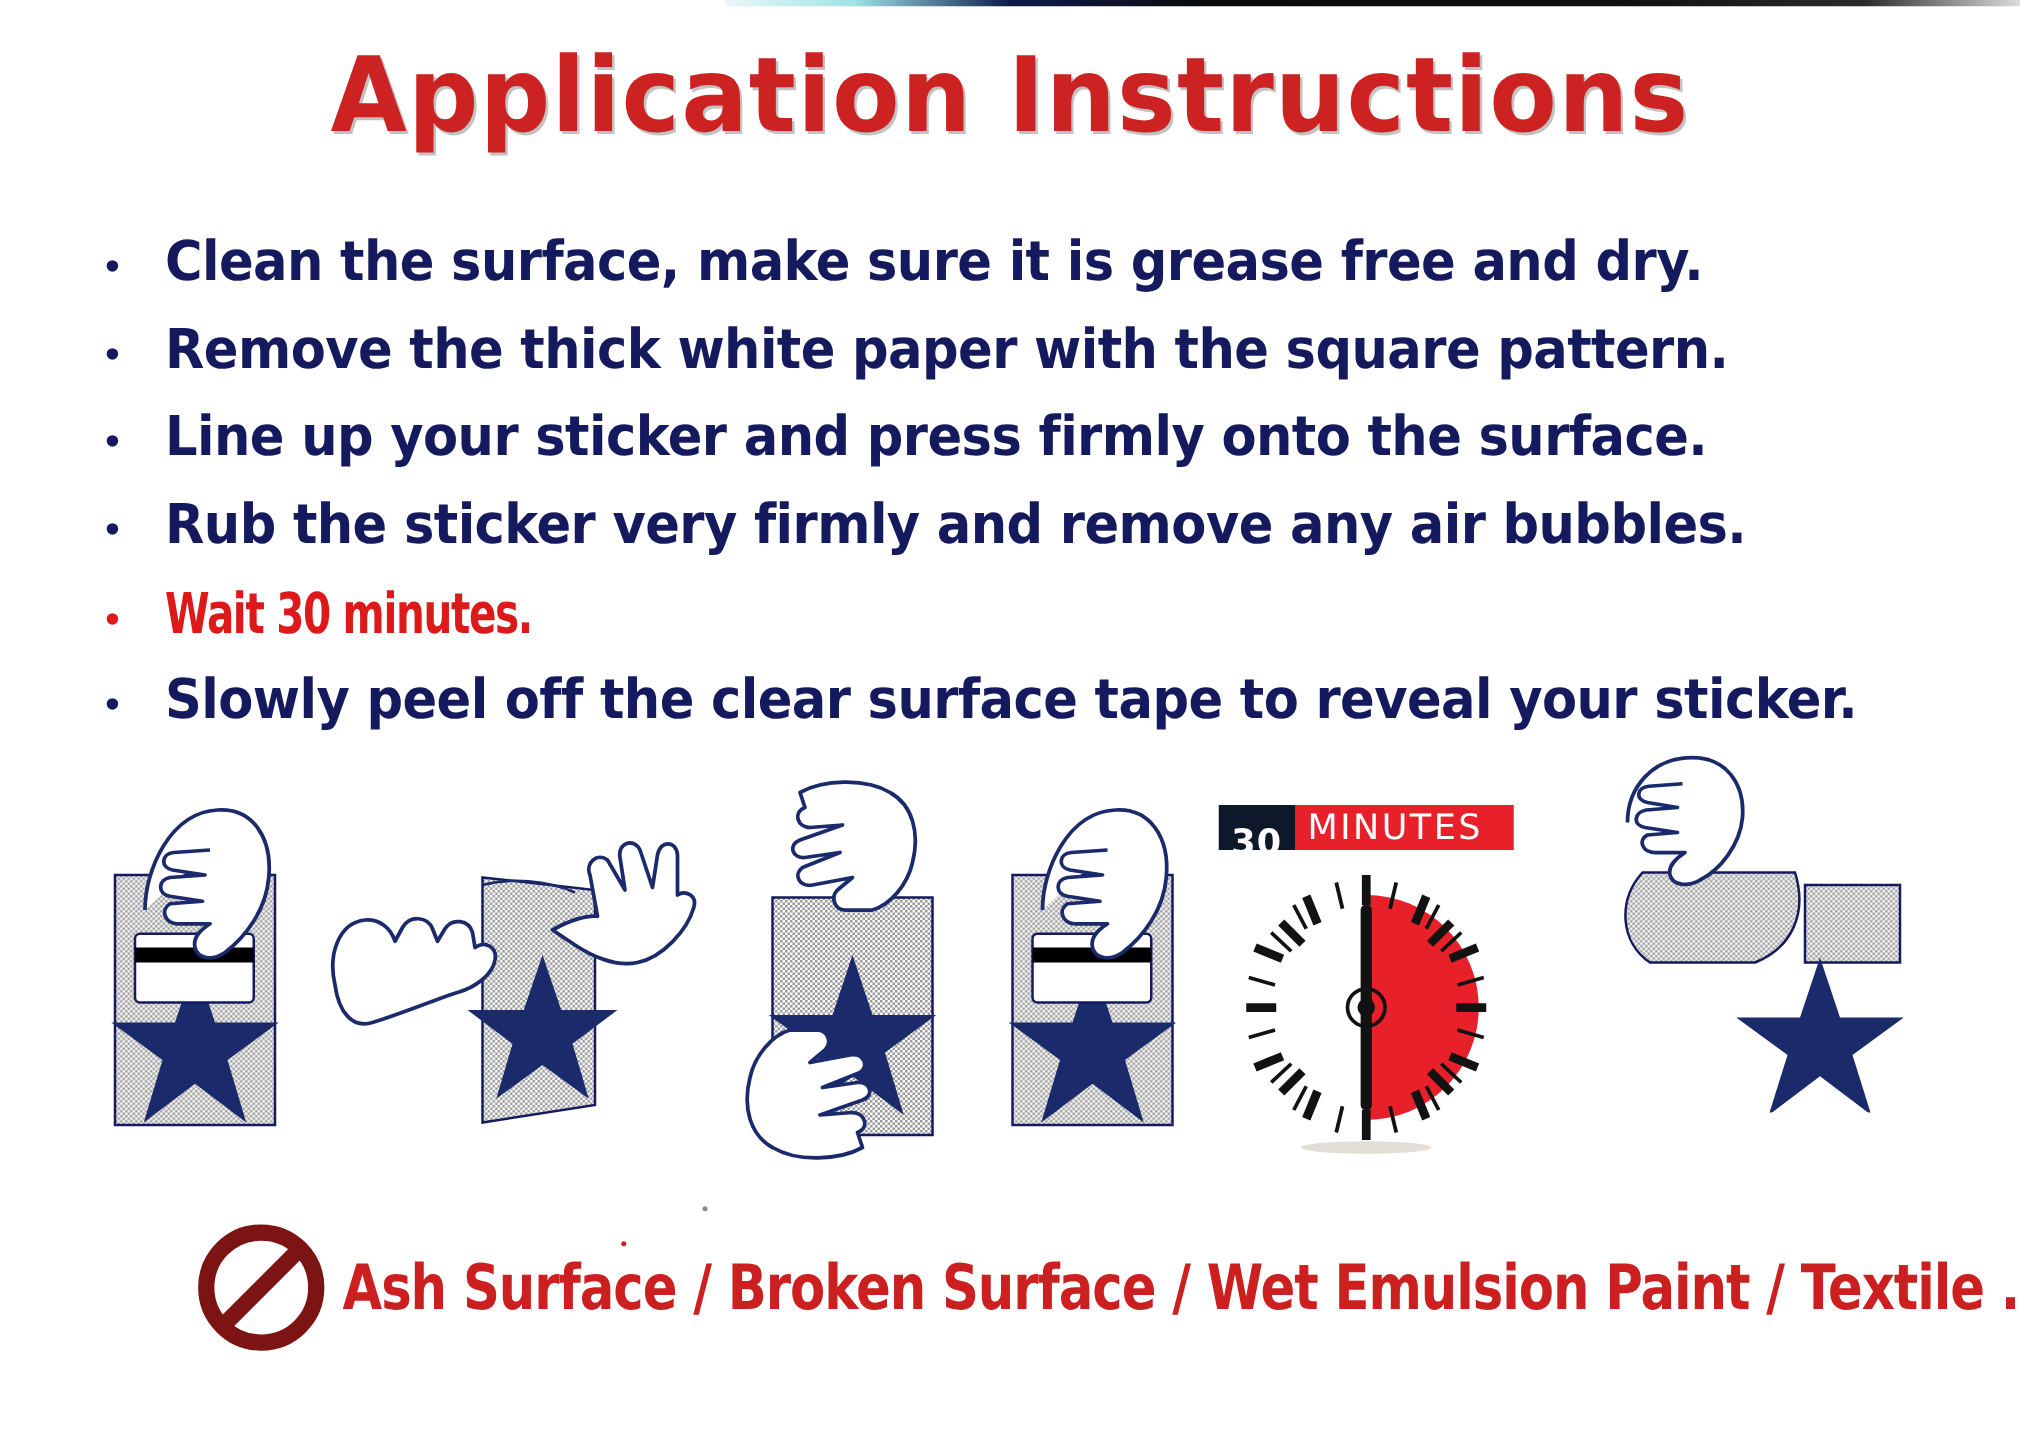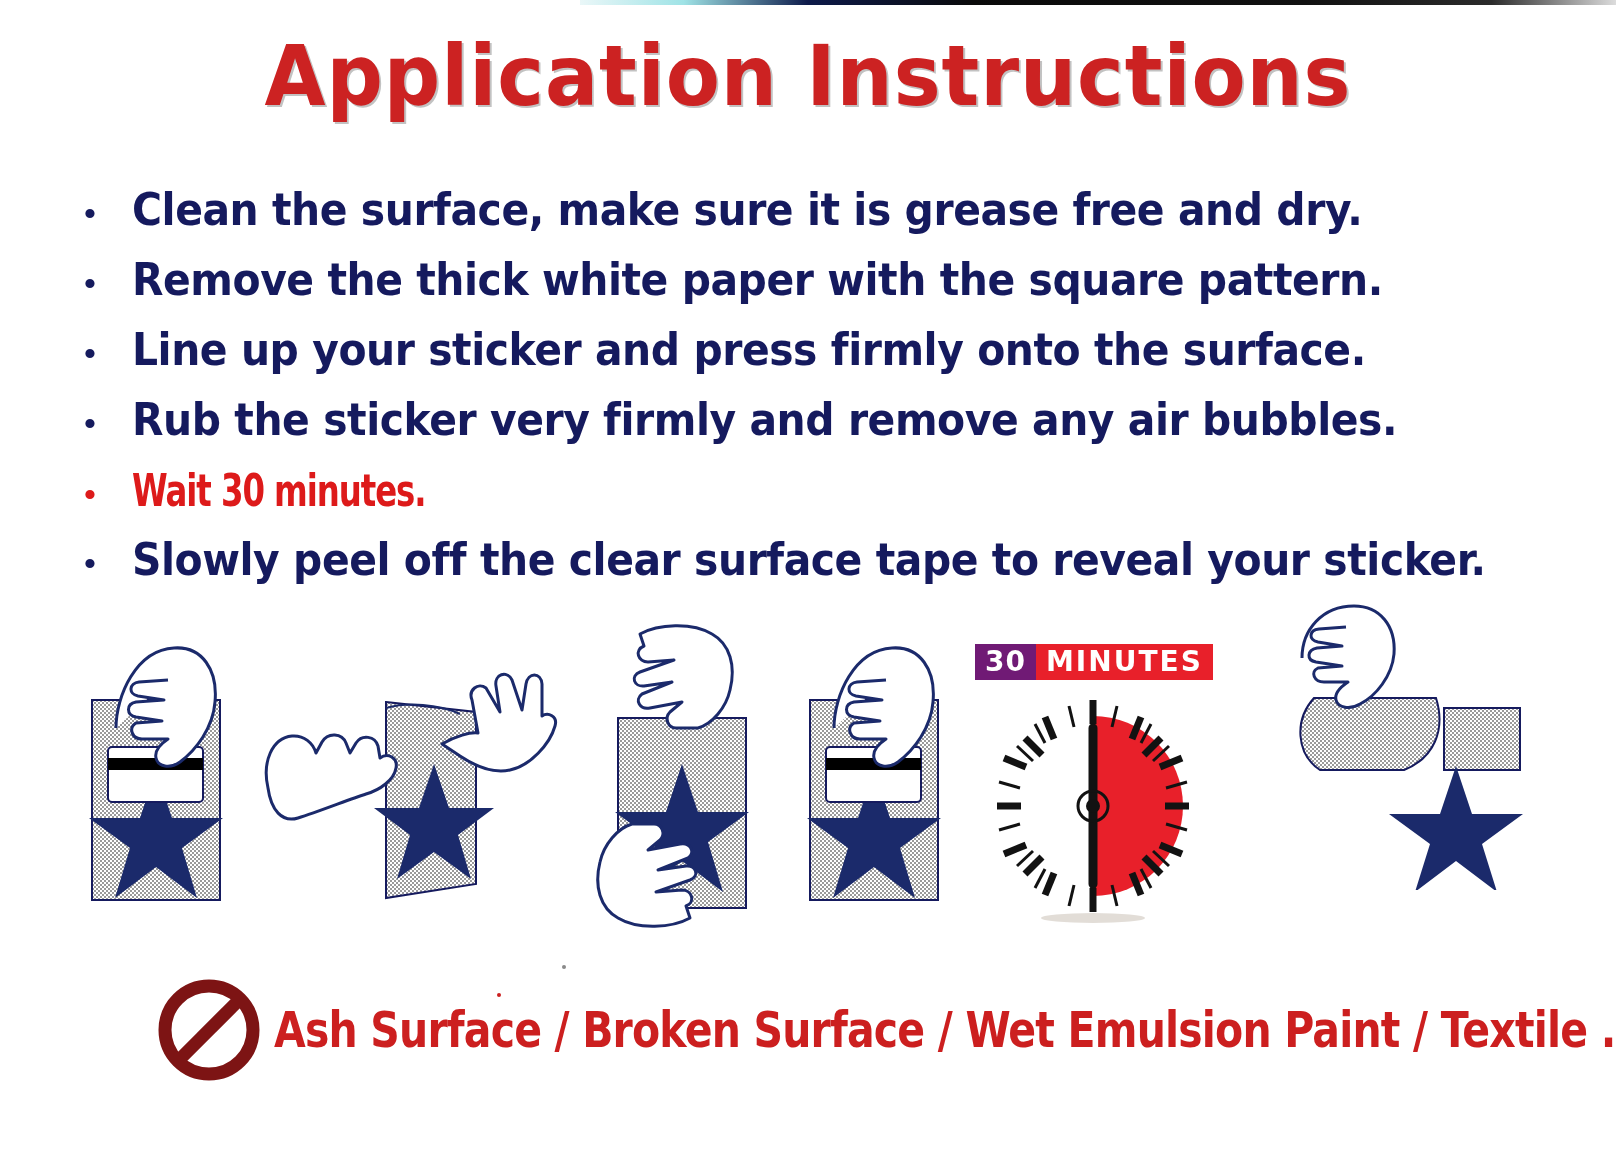--- a/index.html
+++ b/index.html
@@ -223,23 +223,23 @@
       <rect x="32" y="148" width="95" height="12" fill="#000000"></rect>
       <path d="M40 118 C40 86 60 40 98 38 C126 36 142 60 139 92 C137 118 120 140 104 152 C94 159 82 157 80 148
                C78 139 86 133 92 129 L66 129 C56 129 52 118 60 113 L86 111 L60 107 C50 105 50 94 60 92 L88 90
                L62 86 C52 84 53 73 63 72 L92 70" fill="#ffffff" stroke="#1b2a6b" stroke-width="3" stroke-linejoin="round"></path>
     </svg>
   </div>
 
   <div class="panel" style="left:975px; top:48px;">
 
     <div style="display:flex; height:36px; width:236px; align-items:stretch;">
-      <div style="background:#701a75;color:#fff;font-family:'DejaVu Sans',sans-serif;font-weight:bold;
-                  font-size:28px;line-height:36px;padding:0 10px;letter-spacing:1px;">30</div>
-      <div style="background:#e8202a;color:#fff;font-family:'DejaVu Sans',sans-serif;font-weight:bold;
+      <div style="background:#0f172a;color:#fff;font-family:'DejaVu Sans',sans-serif;font-weight:bold;
+                  font-size:28px;line-height:36px;padding:12px 10px;letter-spacing:1px;">30</div>
+      <div style="background:#e8202a;color:#fff;font-family:'DejaVu Sans',sans-serif;font-weight:normal;
                   font-size:28px;line-height:36px;padding:0 10px;flex:1;letter-spacing:2px;">MINUTES</div>
     </div>
 
     <svg width="236" height="240" viewBox="0 0 236 240" style="display:block;margin-top:6px;">
       <g>
 
         <path d="M118 30 A90 90 0 0 1 118 210 Z" fill="#e8202a"></path>
 
         <g stroke="#121212">
           <g stroke-width="7">

